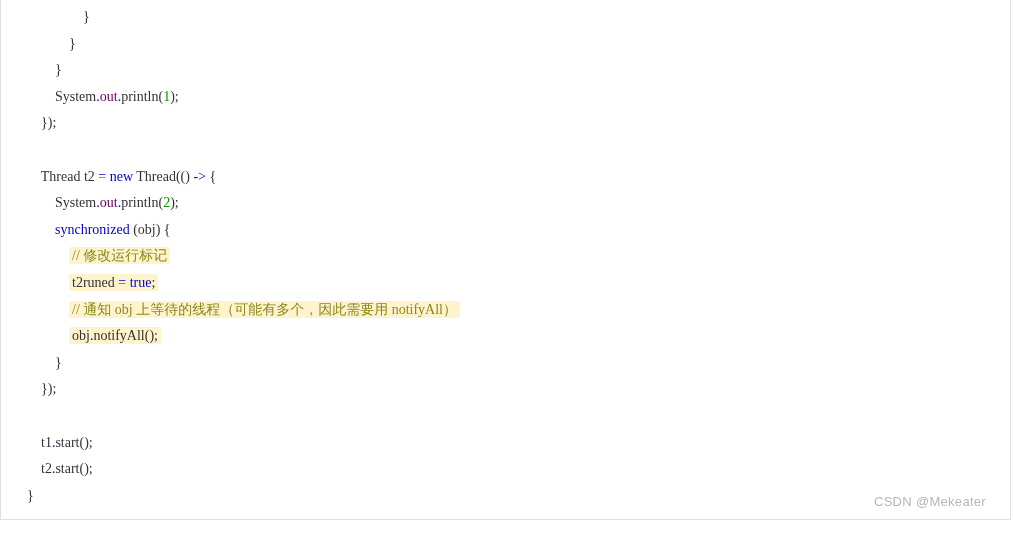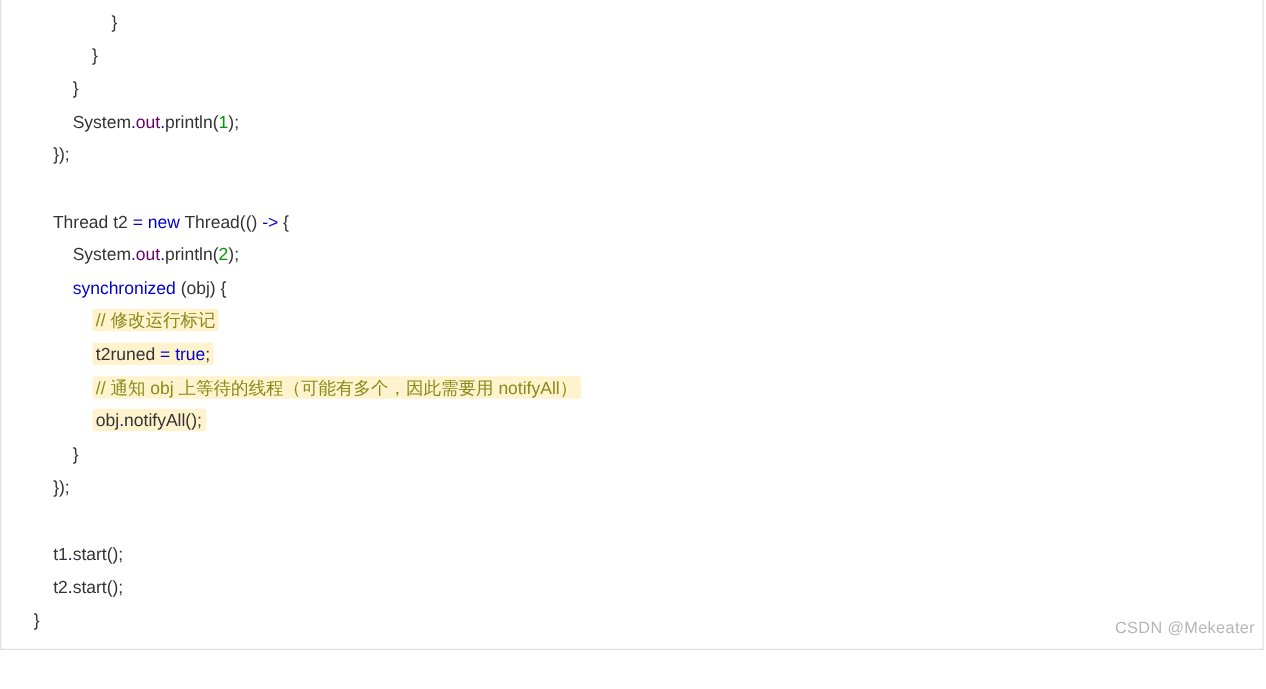--- a/index.html
+++ b/index.html
@@ -12,40 +12,40 @@
     border: 1px solid #e0e0e0;
     border-top: none;
     background: #fff;
     padding: 4px 0 10px 0;
     width: 1011px;
     box-sizing: border-box;
     position: relative;
   }
   pre {
     margin: 0;
-    font-family: Liberation Sans, sans-serif;
+    font-family: Liberation Serif, serif;
     font-size: 14px;
     line-height: 1.9;
     color: #333;
     white-space: pre;
     padding-left: 26px;
   }
   .kw { color: #0000cc; }
   .num { color: #009900; }
   .var { color: #660066; }
   .hl {
     background: #fff3cd;
     border-radius: 2px;
     padding: 1px 3px;
   }
   .cm { color: #888a1a; }
   .watermark {
     position: absolute;
     bottom: 10px;
-    right: 6px;
+    right: 24px;
     font-family: Arial, sans-serif;
     font-size: 13px;
     color: rgba(120,120,120,0.55);
     letter-spacing: 0.3px;
   }
 </style>
 </head>
 <body>
 
 <div class="code-container">

